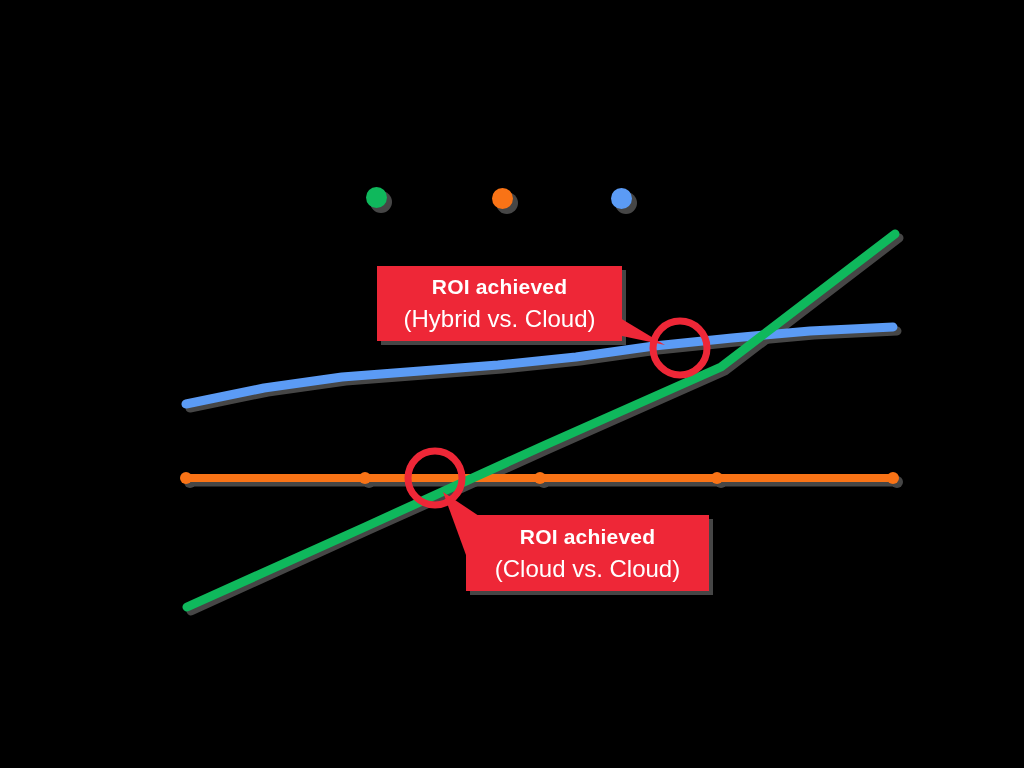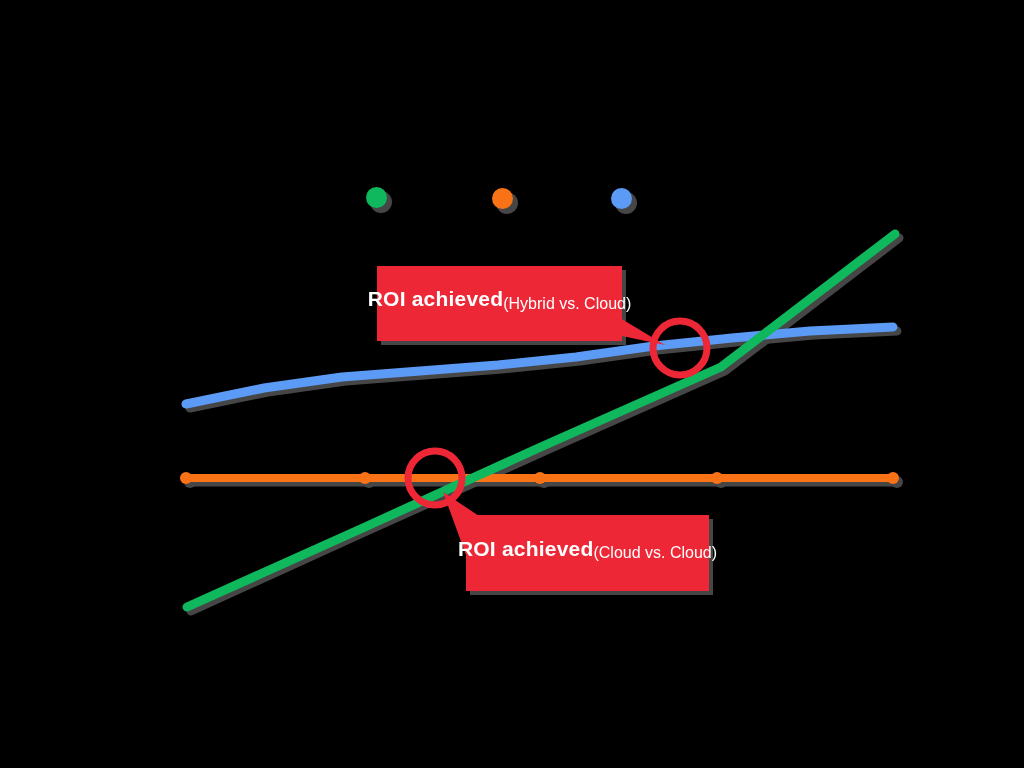--- a/index.html
+++ b/index.html
@@ -50,33 +50,34 @@
     font-family: "Liberation Sans", sans-serif;
     white-space: nowrap;
   }
   .callout {
     position: absolute;
     background: #EE2737;
     color: #FFFFFF;
     text-align: center;
     box-sizing: border-box;
     display: flex;
+    flex-direction: column;
     align-items: center;
     justify-content: center;
     line-height: 1.0;
   }
   .callout-title {
     font-size: 21px;
     font-weight: bold;
     letter-spacing: 0.2px;
     margin-bottom: 10px;
     white-space: nowrap;
   }
   .callout-sub {
-    font-size: 16px;
+    font-size: 24px;
     font-weight: normal;
     white-space: nowrap;
   }
   .axis-text {
     position: absolute;
     color: #000000;
     font-size: 13px;
     font-family: "Liberation Sans", sans-serif;
     white-space: nowrap;
   }

